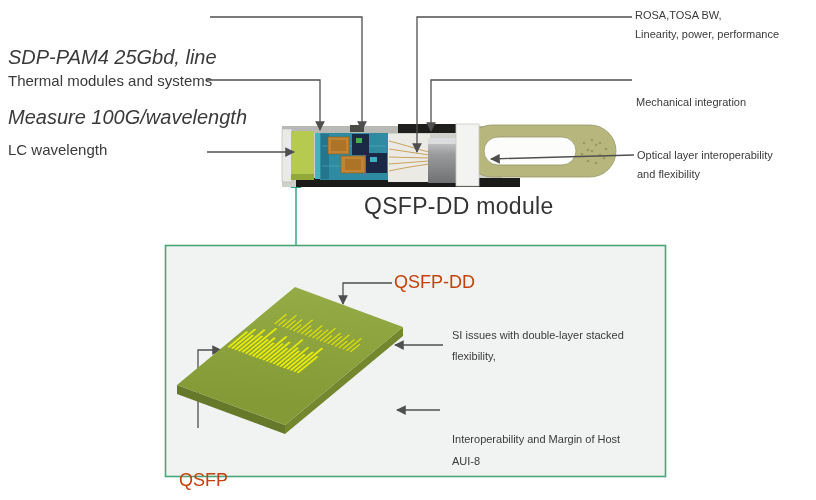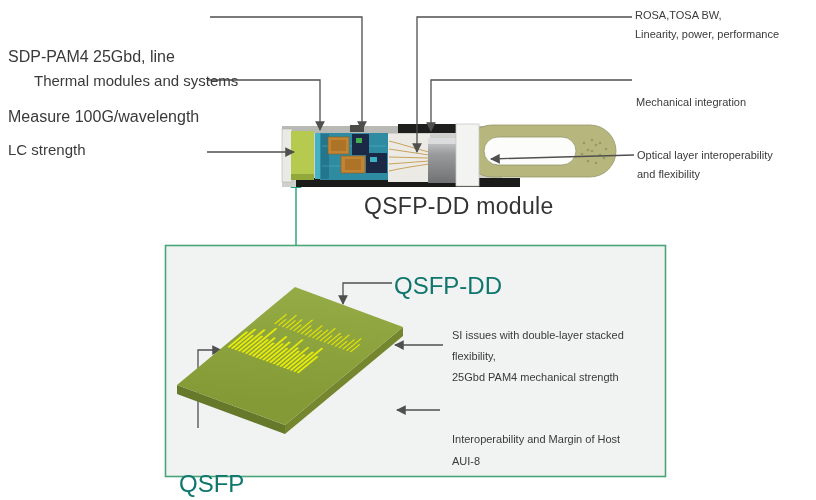--- a/index.html
+++ b/index.html
@@ -3,28 +3,28 @@
 <meta charset="utf-8">
 <style>
   html,body{margin:0;padding:0;background:#ffffff;}
   .stage{
     position:relative;width:816px;height:500px;background:#ffffff;overflow:hidden;
     font-family:"Liberation Sans","DejaVu Sans",sans-serif;color:#3a3a3a;
   }
   .stage svg{position:absolute;left:0;top:0;}
   .lbl{position:absolute;color:#3a3a3a;}
   .lbl div{white-space:nowrap;}
-  .fs16{font-size:16px;line-height:20px;}
+  .fs16{font-size:20px;line-height:20px;font-style:italic;}
   .fs15{font-size:15px;line-height:18px;}
   .fs13{font-size:11px;line-height:19px;}
   .lh21{line-height:21px;}
   .lh22{line-height:22px;}
   .pre{white-space:pre;}
   .title{font-size:23px;color:#333333;letter-spacing:0.3px;}
-  .sub{font-size:24px;color:#0f766e;}
+  .sub{font-size:18px;color:#c2410c;}
 </style>
 </head>
 <body>
 
 <div class="stage">
 
   <svg width="816" height="500" viewBox="0 0 816 500">
     <defs>
       <marker id="mArr" viewBox="0 0 10 10" refX="9" refY="5" markerWidth="7.5" markerHeight="7.5" orient="auto-start-reverse">
         <path d="M0,0 L10,5 L0,10 Z" fill="#4f4f4f"></path>
@@ -175,23 +175,23 @@
         </g>
       </g>
     </g>
   </svg>
 
   <div class="lbl fs16 pre" style="left:8px;top:7px;">
     <div>SDP-PAM4 25Gbd,  line</div>
     <div>Measure 100G/wavelength</div>
   </div>
 
-  <div class="lbl fs15" style="left:8px;top:72px;margin-left:26px;">Thermal modules and systems</div>
-
-  <div class="lbl fs15" style="left:8px;top:141px;">LC strength</div>
+  <div class="lbl fs15" style="left:8px;top:72px;">Thermal modules and systems</div>
+
+  <div class="lbl fs15" style="left:8px;top:141px;">LC wavelength</div>
 
   <div class="lbl fs13" style="left:635px;top:6px;">
     <div>ROSA,TOSA BW,</div>
     <div>Linearity, power, performance</div>
   </div>
 
   <div class="lbl fs13" style="left:636px;top:72px;margin-top:21px;">Mechanical integration</div>
 
   <div class="lbl title" style="left:364px;top:193px;">QSFP-DD module</div>
 
@@ -200,21 +200,20 @@
     <div>and flexibility</div>
   </div>
 
   <div class="lbl sub" style="left:394px;top:272px;">QSFP-DD</div>
 
   <div class="lbl sub" style="left:179px;top:426px;margin-top:44px;">QSFP</div>
 
   <div class="lbl fs13 lh21" style="left:452px;top:325px;">
     <div>SI issues with double-layer stacked</div>
     <div>flexibility,</div>
-    <div>25Gbd PAM4 mechanical strength</div>
   </div>
 
   <div class="lbl fs13 lh22" style="left:452px;top:401px;margin-top:27px;">
     <div>Interoperability and Margin of Host</div>
     <div>AUI-8</div>
   </div>
 
 </div>
 
 </body></html>

